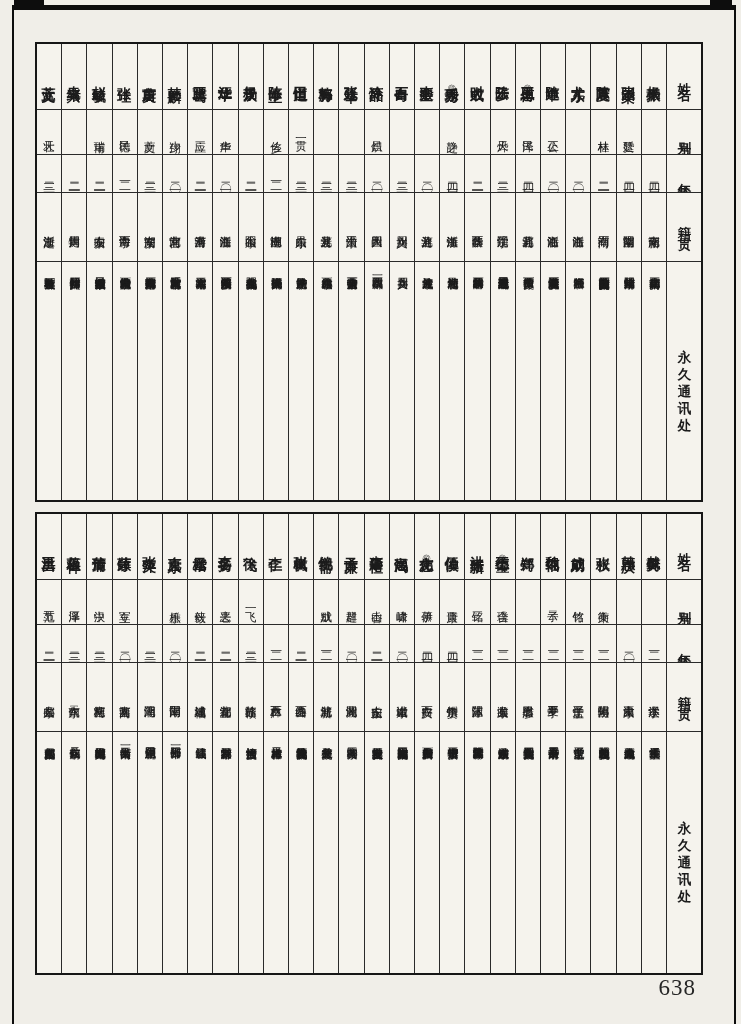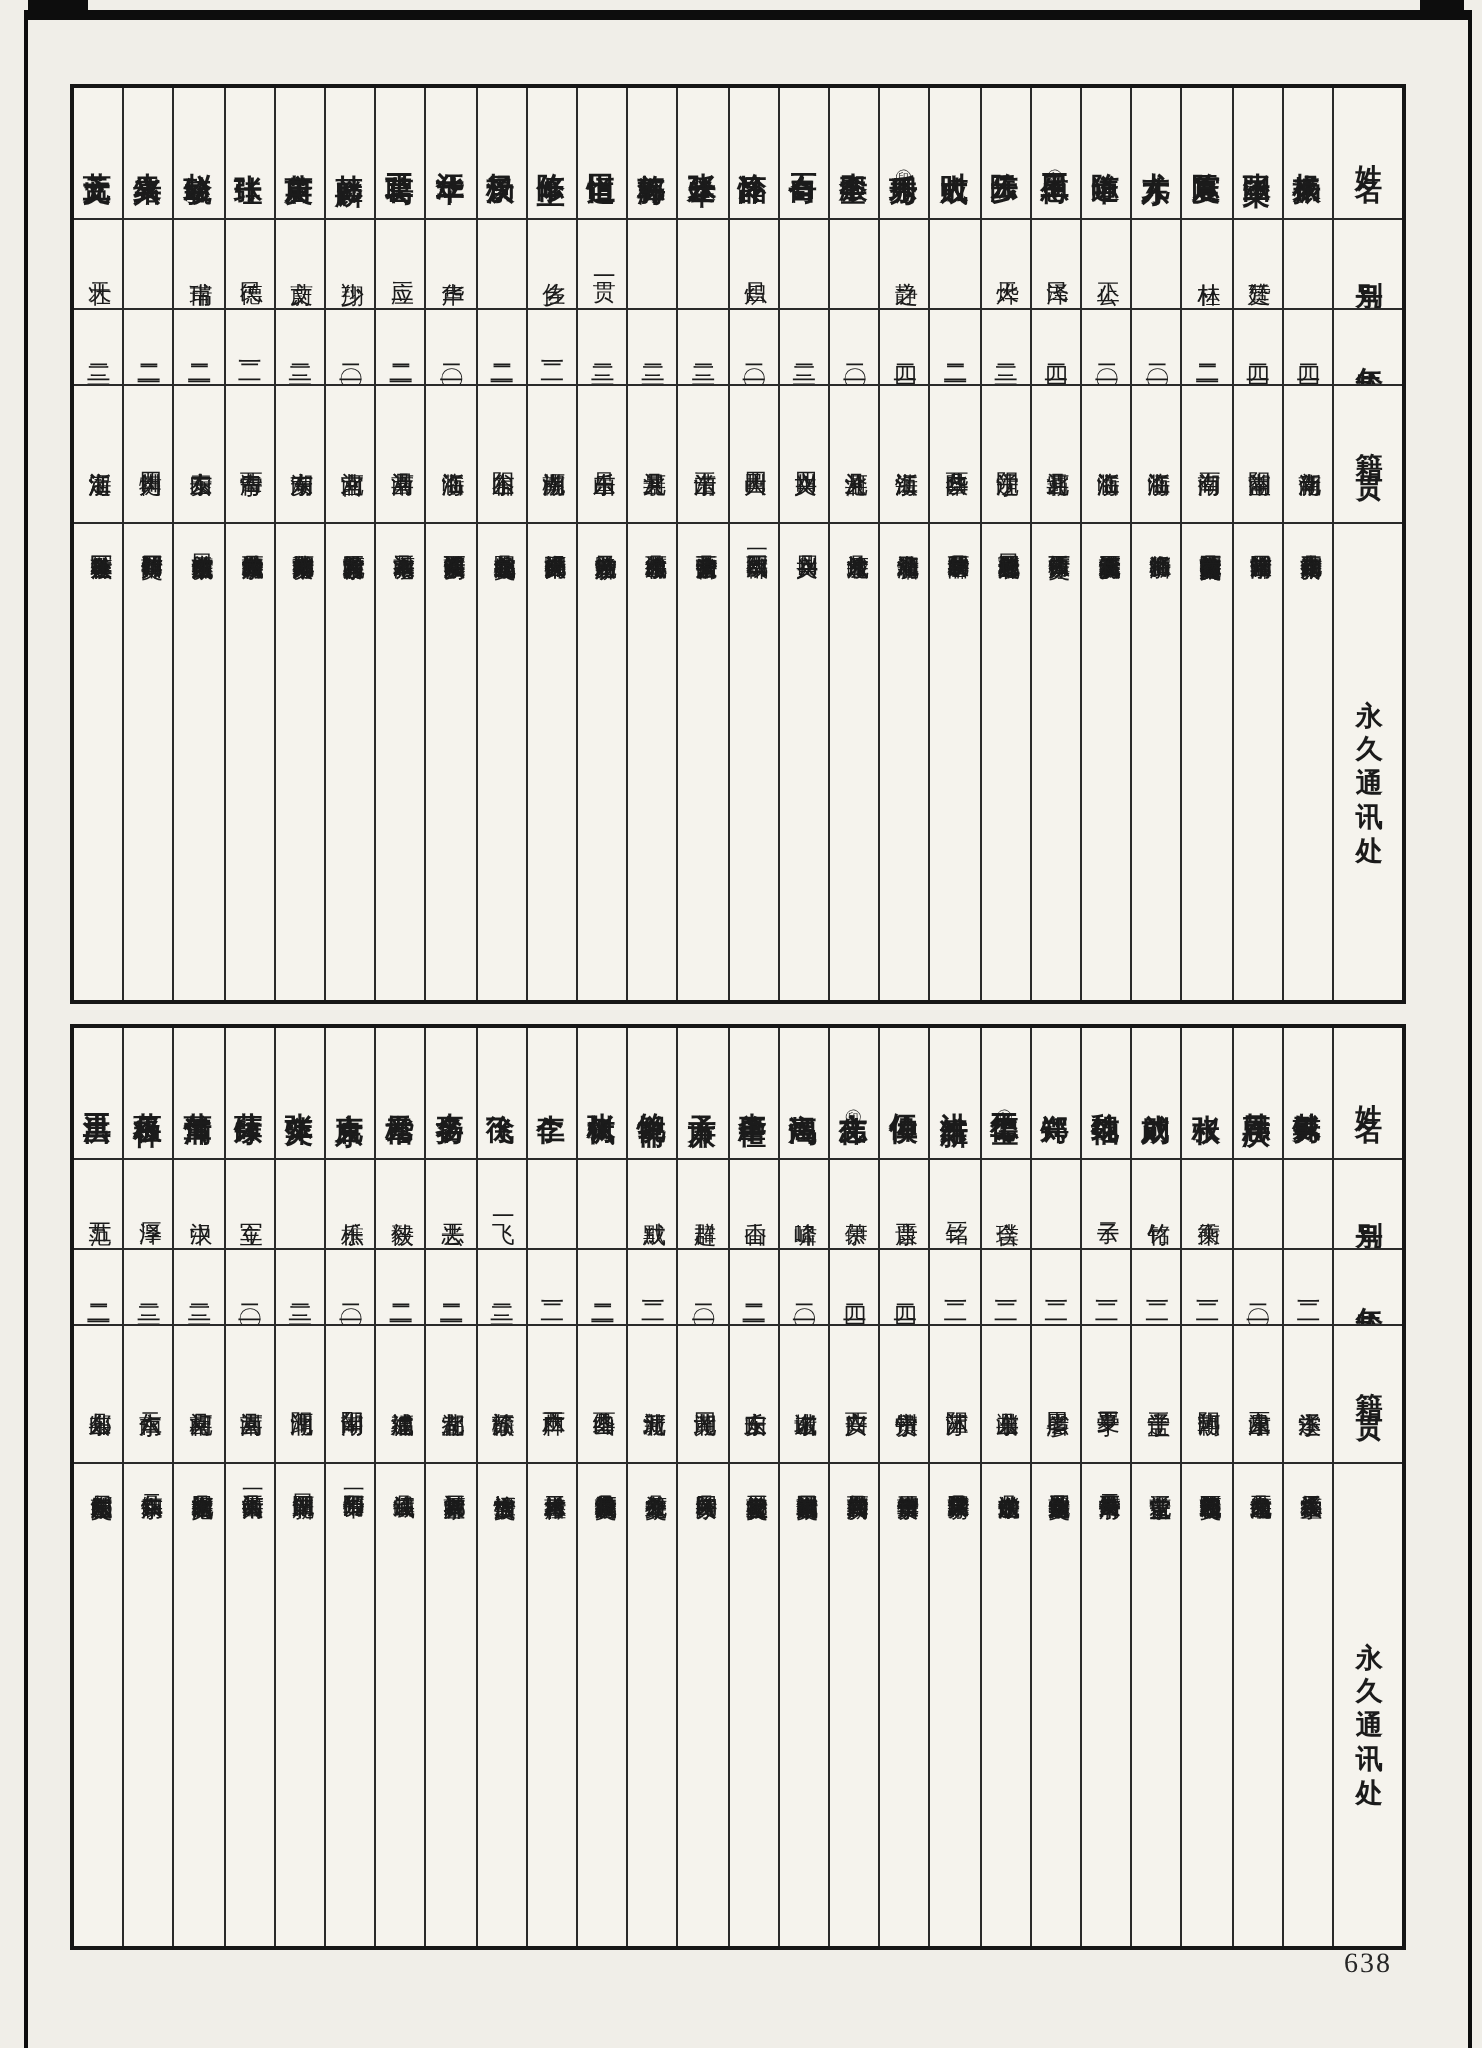--- a/index.html
+++ b/index.html
@@ -61,21 +61,21 @@
   .hdr .c-age .v{letter-spacing:2px;}
   .hdr .c-origin .v{letter-spacing:12px;}
   .hdr .c-addr{align-items:center;padding-top:0;}
   .hdr .c-addr .v{letter-spacing:17px;font-size:13.5px;}
 
   .mark{font-size:8.5px;letter-spacing:0;font-weight:normal;}
 
   .pageno{
     position:absolute;right:45px;top:975px;
     font-family:"Liberation Serif","DejaVu Serif",serif;
-    font-size:14px;color:#262626;letter-spacing:1px;
+    font-size:23px;color:#262626;letter-spacing:1px;
   }
 </style>
 </head>
 <body>
 
 <div class="frame"></div>
 <div class="corner tl"></div>
 <div class="corner tr"></div>
 
 <div class="tables">

